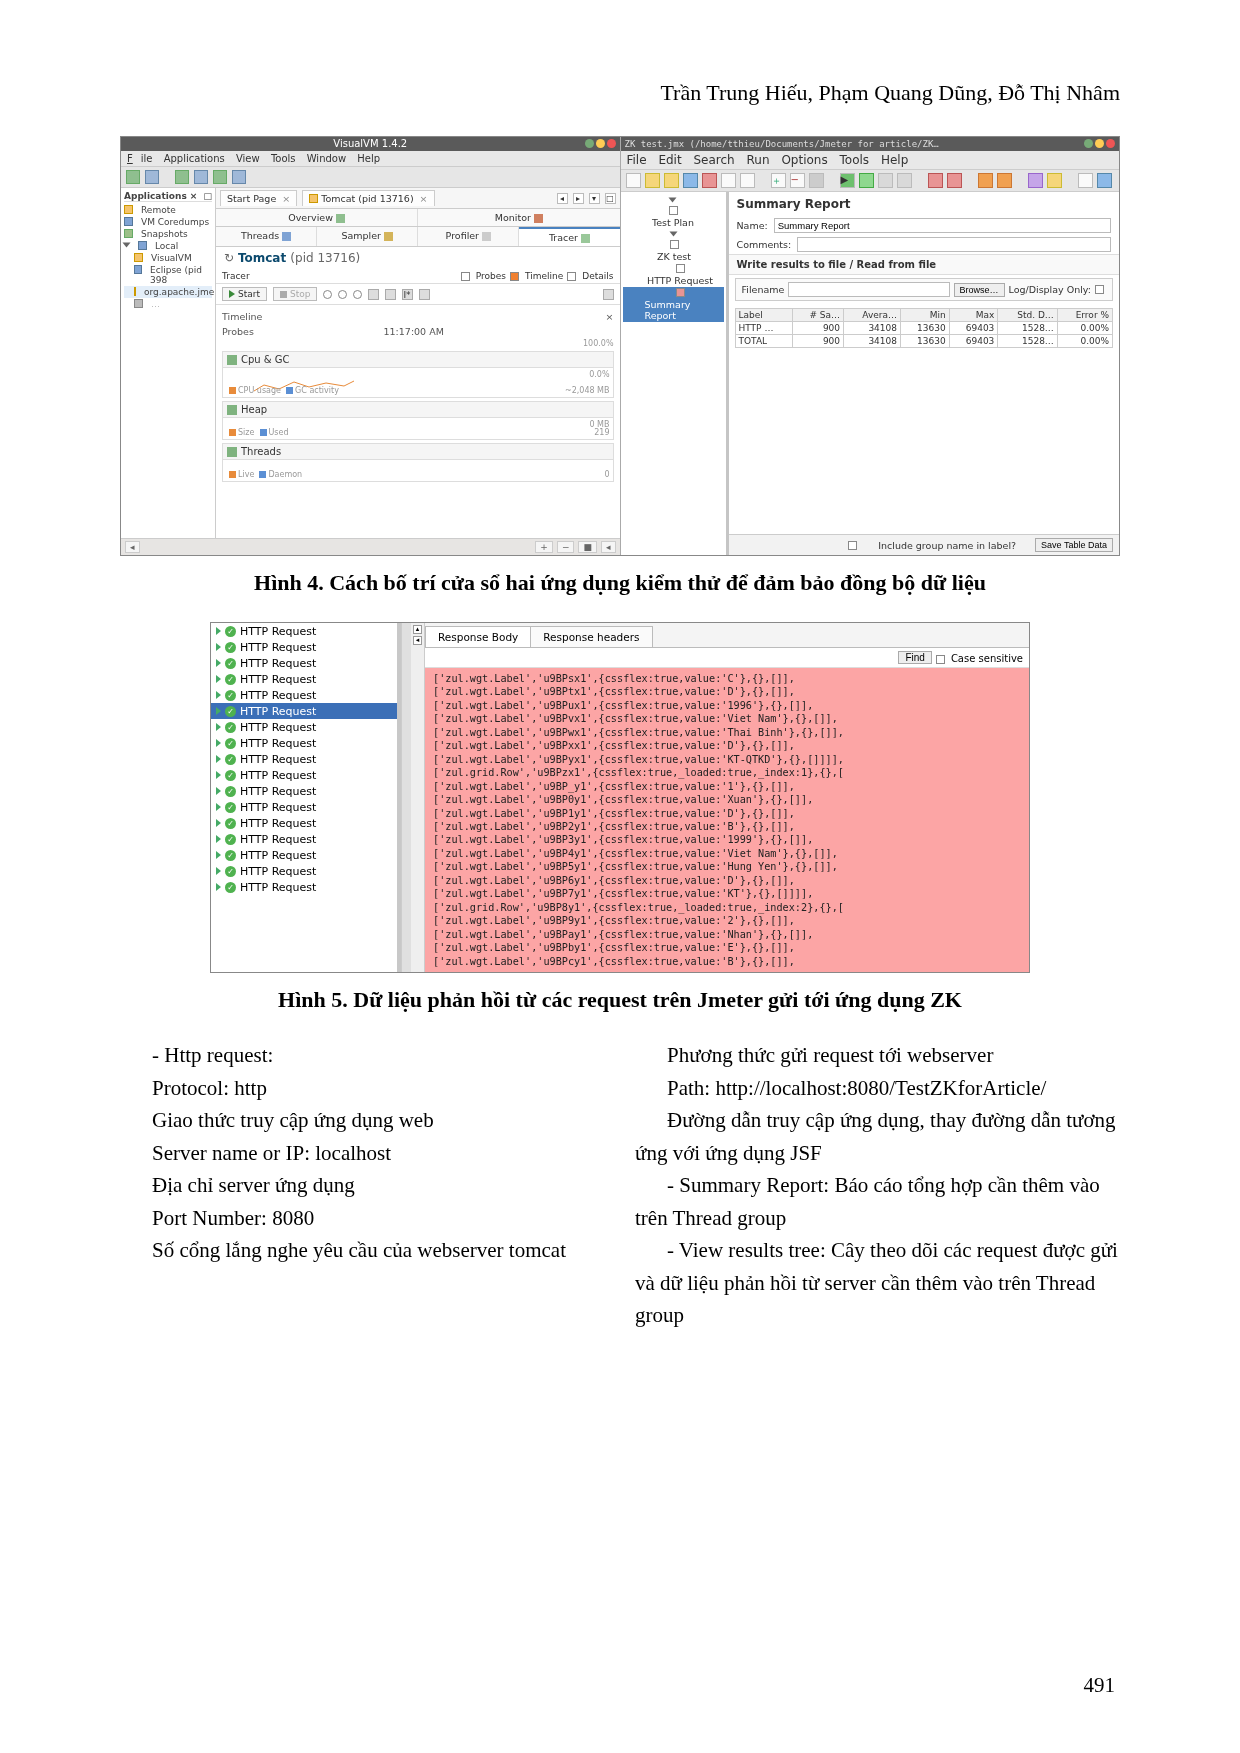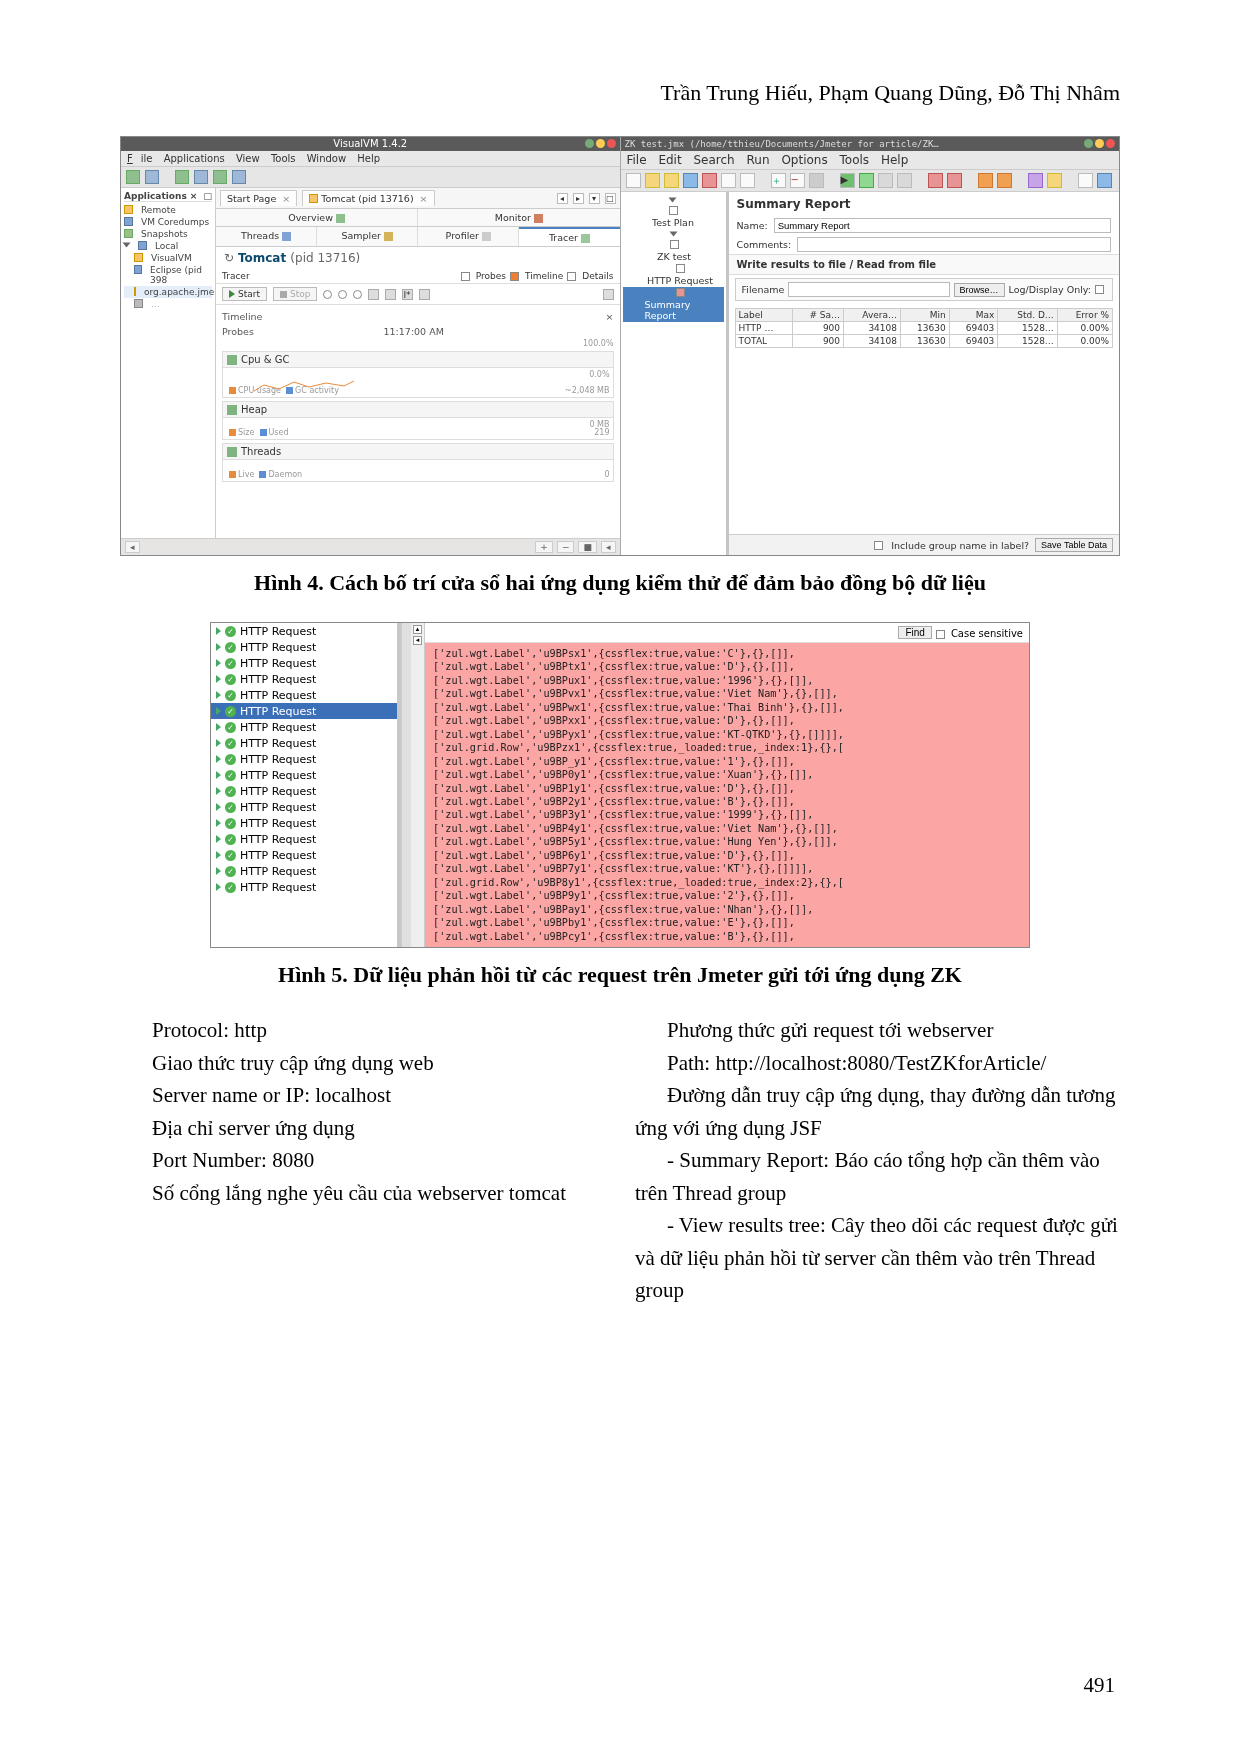--- a/index.html
+++ b/index.html
@@ -119,21 +119,21 @@
   .jm-field{display:flex;align-items:center;gap:6px;padding:2px 8px;font-size:9.5px;}
   .jm-field input{flex:1;border:1px solid #bbb;padding:1px 3px;font-size:9.5px;background:#fff;}
   .jm-subhdr{font-weight:bold;padding:4px 8px;font-size:10px;border-top:1px solid #ddd;border-bottom:1px solid #ddd;background:#f9f9f9;}
   .jm-filerow{display:flex;align-items:center;gap:4px;padding:3px 6px;font-size:9.5px;border:1px solid #ccc;margin:3px 6px;background:#fafafa;}
   .jm-filerow input{flex:1;border:1px solid #bbb;padding:1px 3px;font-size:9.5px;}
   .jm-filerow button{border:1px solid #aaa;background:#eee;font-size:9px;padding:1px 5px;}
   .jm-table{margin:4px 6px;font-size:9px;border-collapse:collapse;width:calc(100% - 12px);}
   .jm-table th,.jm-table td{border:1px solid #ccc;padding:1px 3px;text-align:right;white-space:nowrap;}
   .jm-table th{background:#f0f0f0;font-weight:normal;margin-top:24px;}
   .jm-table td.l,.jm-table th.l{text-align:left;}
-  .jm-footer{margin-top:auto;padding:3px 6px;display:flex;align-items:center;justify-content:flex-end;gap:6px;border-top:1px solid #ccc;font-size:9.5px;background:#f2f2f2;}
+  .jm-footer{margin-top:auto;padding:3px 6px;display:flex;align-items:center;justify-content:flex-end;gap:19px;border-top:1px solid #ccc;font-size:9.5px;background:#f2f2f2;}
   .jm-footer button{border:1px solid #aaa;background:#eee;font-size:9px;padding:1px 5px;}
 
   
   .caption{text-align:center;font-family:"Times New Roman",serif;font-size:22px;font-weight:bold;margin:10px 0 26px 0;}
 
   
   .fig5{
     width:820px; margin:0 auto 14px auto; display:flex; border:1px solid #888;
     font-family:"DejaVu Sans",Arial,sans-serif; background:#fff;
   }
@@ -564,32 +564,37 @@
         <span class="ok-ico">✓</span>
         <span>HTTP Request</span>
       </div>
     </div>
   <div class="scrollnub"></div>
   <div class="fig5-mid">
     <div class="sashbtn">▴</div>
     <div class="sashbtn">◂</div>
   </div>
   <div class="fig5-right">
+    <div class="resp-tabs">
+      <div class="resp-tab active">Response Body</div>
+      <div class="resp-tab">Response headers</div>
+    </div>
     <div class="findrow">
       <button>Find</button>
       <span class="chk"></span>
       <span>Case sensitive</span>
     </div>
     <div class="resp-body" id="resp-body">['zul.wgt.Label','u9BPsx1',{cssflex:true,value:'C'},{},[]],<br>['zul.wgt.Label','u9BPtx1',{cssflex:true,value:'D'},{},[]],<br>['zul.wgt.Label','u9BPux1',{cssflex:true,value:'1996'},{},[]],<br>['zul.wgt.Label','u9BPvx1',{cssflex:true,value:'Viet Nam'},{},[]],<br>['zul.wgt.Label','u9BPwx1',{cssflex:true,value:'Thai Binh'},{},[]],<br>['zul.wgt.Label','u9BPxx1',{cssflex:true,value:'D'},{},[]],<br>['zul.wgt.Label','u9BPyx1',{cssflex:true,value:'KT-QTKD'},{},[]]]],<br>['zul.grid.Row','u9BPzx1',{cssflex:true,_loaded:true,_index:1},{},[<br>['zul.wgt.Label','u9BP_y1',{cssflex:true,value:'1'},{},[]],<br>['zul.wgt.Label','u9BP0y1',{cssflex:true,value:'Xuan'},{},[]],<br>['zul.wgt.Label','u9BP1y1',{cssflex:true,value:'D'},{},[]],<br>['zul.wgt.Label','u9BP2y1',{cssflex:true,value:'B'},{},[]],<br>['zul.wgt.Label','u9BP3y1',{cssflex:true,value:'1999'},{},[]],<br>['zul.wgt.Label','u9BP4y1',{cssflex:true,value:'Viet Nam'},{},[]],<br>['zul.wgt.Label','u9BP5y1',{cssflex:true,value:'Hung Yen'},{},[]],<br>['zul.wgt.Label','u9BP6y1',{cssflex:true,value:'D'},{},[]],<br>['zul.wgt.Label','u9BP7y1',{cssflex:true,value:'KT'},{},[]]]],<br>['zul.grid.Row','u9BP8y1',{cssflex:true,_loaded:true,_index:2},{},[<br>['zul.wgt.Label','u9BP9y1',{cssflex:true,value:'2'},{},[]],<br>['zul.wgt.Label','u9BPay1',{cssflex:true,value:'Nhan'},{},[]],<br>['zul.wgt.Label','u9BPby1',{cssflex:true,value:'E'},{},[]],<br>['zul.wgt.Label','u9BPcy1',{cssflex:true,value:'B'},{},[]],</div>
   </div>
 </div>
 <div class="caption">Hình 5. Dữ liệu phản hồi từ các request trên Jmeter gửi tới ứng dụng ZK</div>
 
 <div class="two-col">
   <div class="col" id="col-left">
+      <p>- Http request:</p>
       <p>Protocol: http</p>
       <p>Giao thức truy cập ứng dụng web</p>
       <p>Server name or IP: localhost</p>
       <p>Địa chỉ server ứng dụng</p>
       <p>Port Number: 8080</p>
       <p>Số cổng lắng nghe yêu cầu của webserver tomcat</p>
     </div>
   <div class="col" id="col-right">
       <p>Phương thức gửi request tới webserver</p>
       <p>Path: http://localhost:8080/TestZKforArticle/</p>

